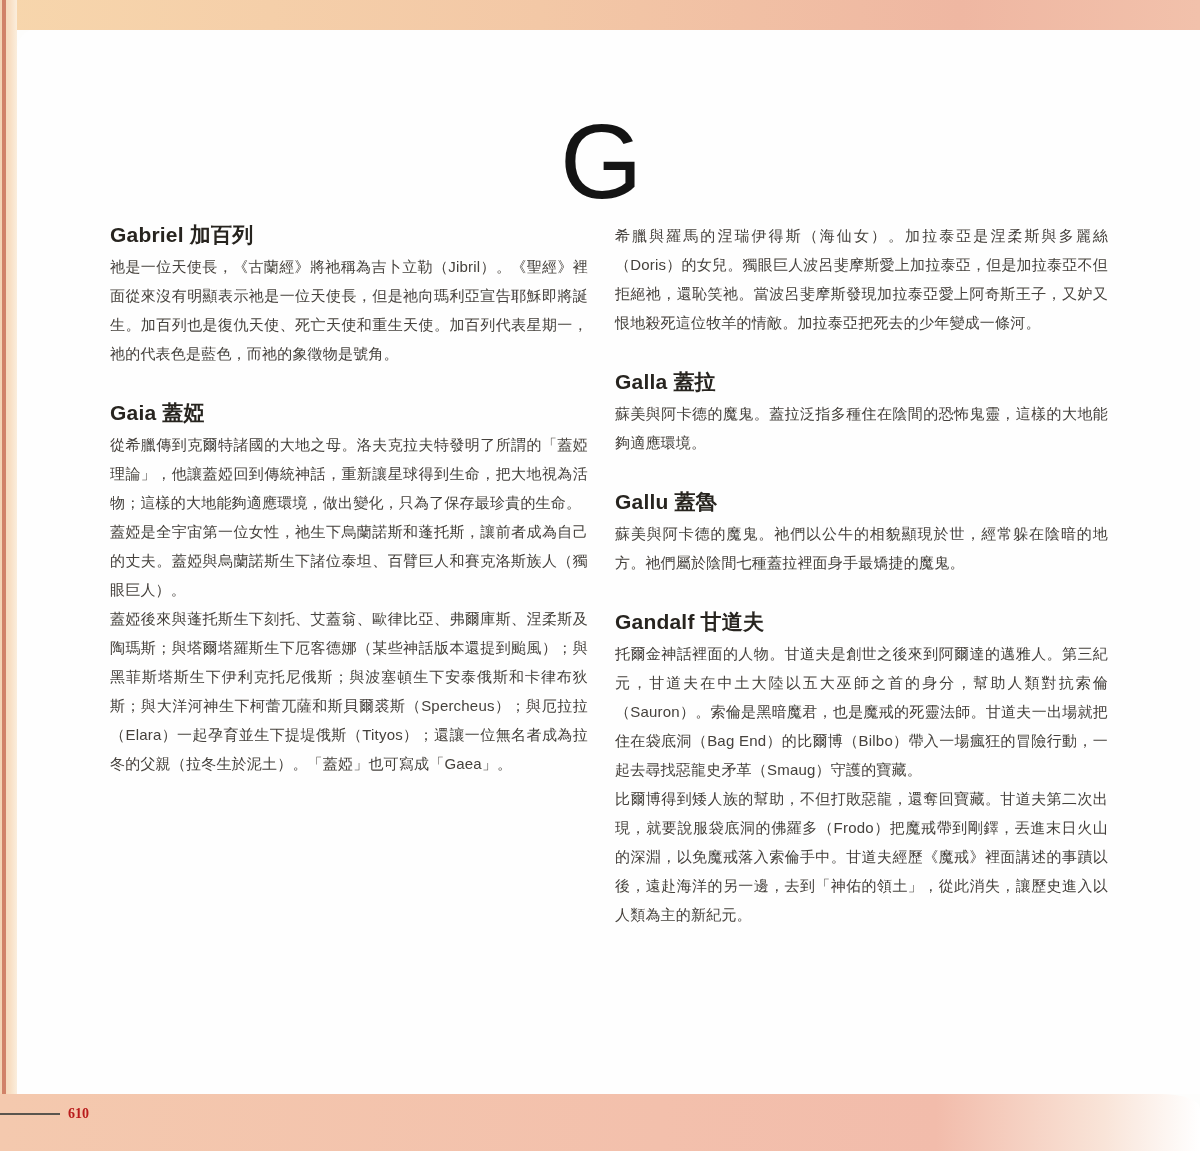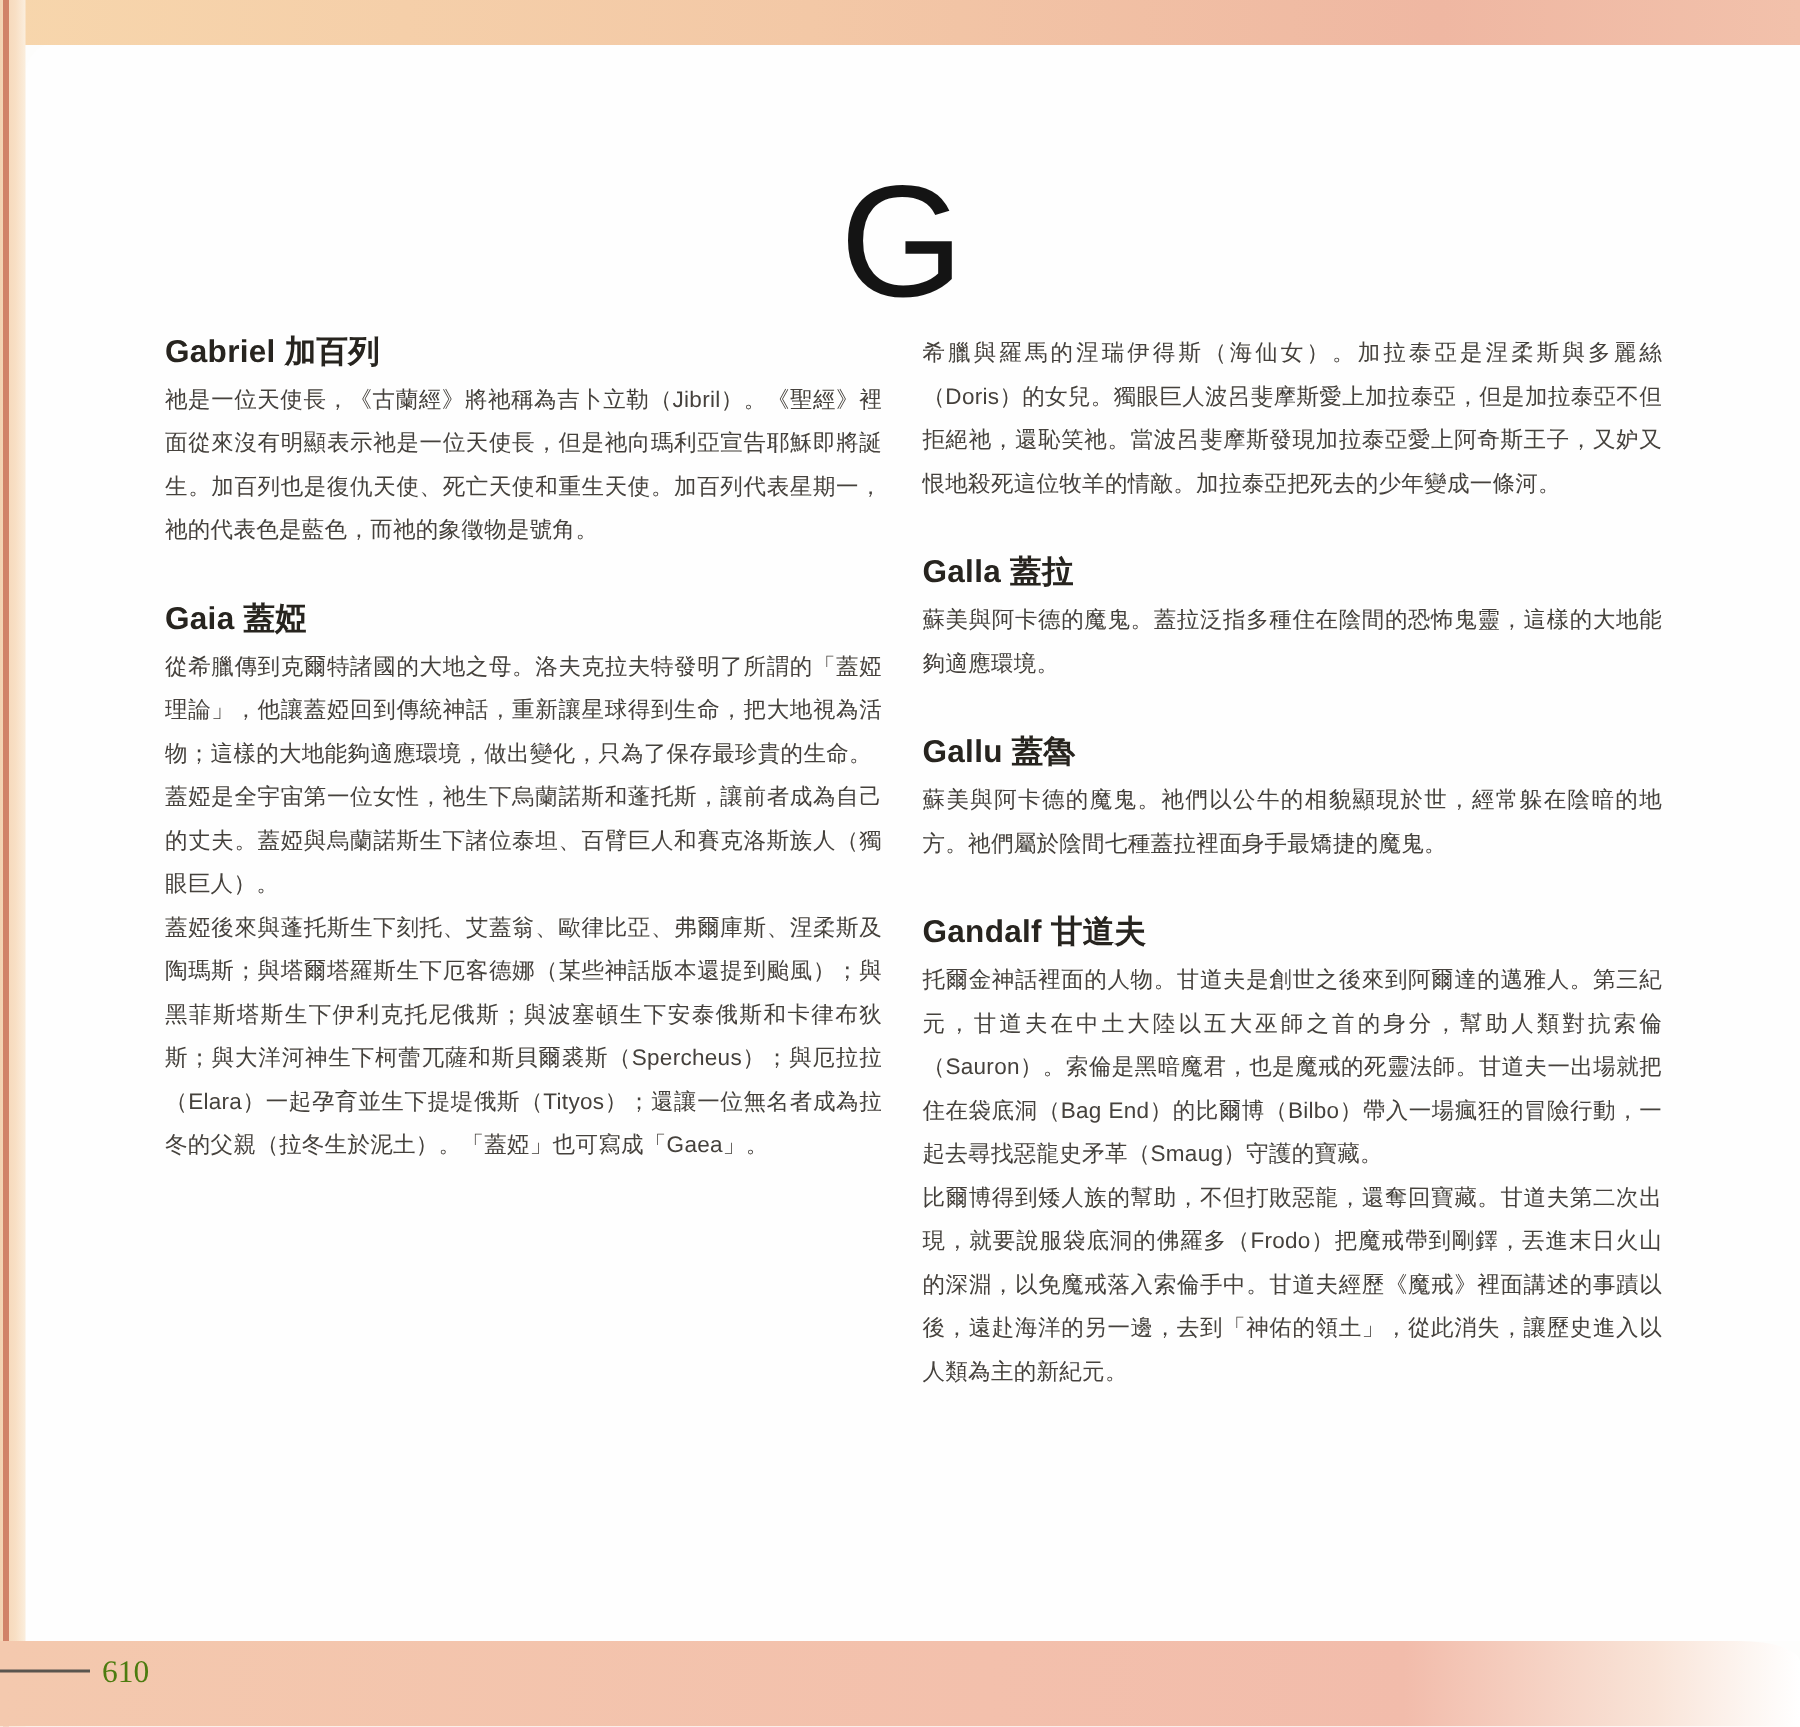--- a/index.html
+++ b/index.html
@@ -69,21 +69,21 @@
     position: absolute; left: 0; bottom: 24px; height: 26px;
     display: flex; align-items: center;
   }
   .footer-rule {
     display: inline-block; width: 60px; height: 0;
     border-bottom: 2px solid #5a554e;
     margin-right: 8px;
   }
   .page-number {
     font-family: "Liberation Serif", "DejaVu Serif", serif;
-    font-size: 21px; font-weight: normal; color: #4d7c0f;
+    font-size: 14px; font-weight: bold; color: #b91c1c;
   }
 </style>
 </head>
 <body>
 
 <div class="scan">
   <div class="page-surface"></div>
   <div class="edge-top"></div>
   <div class="edge-left">
     <div class="spine-line"></div>

